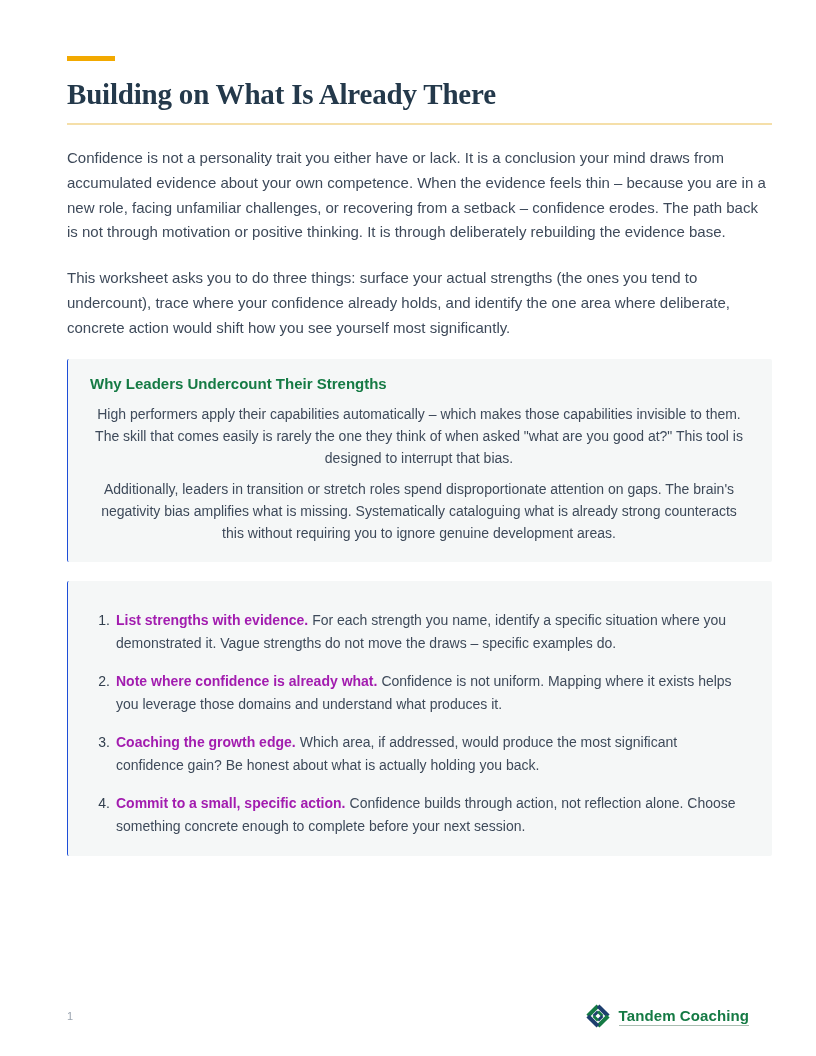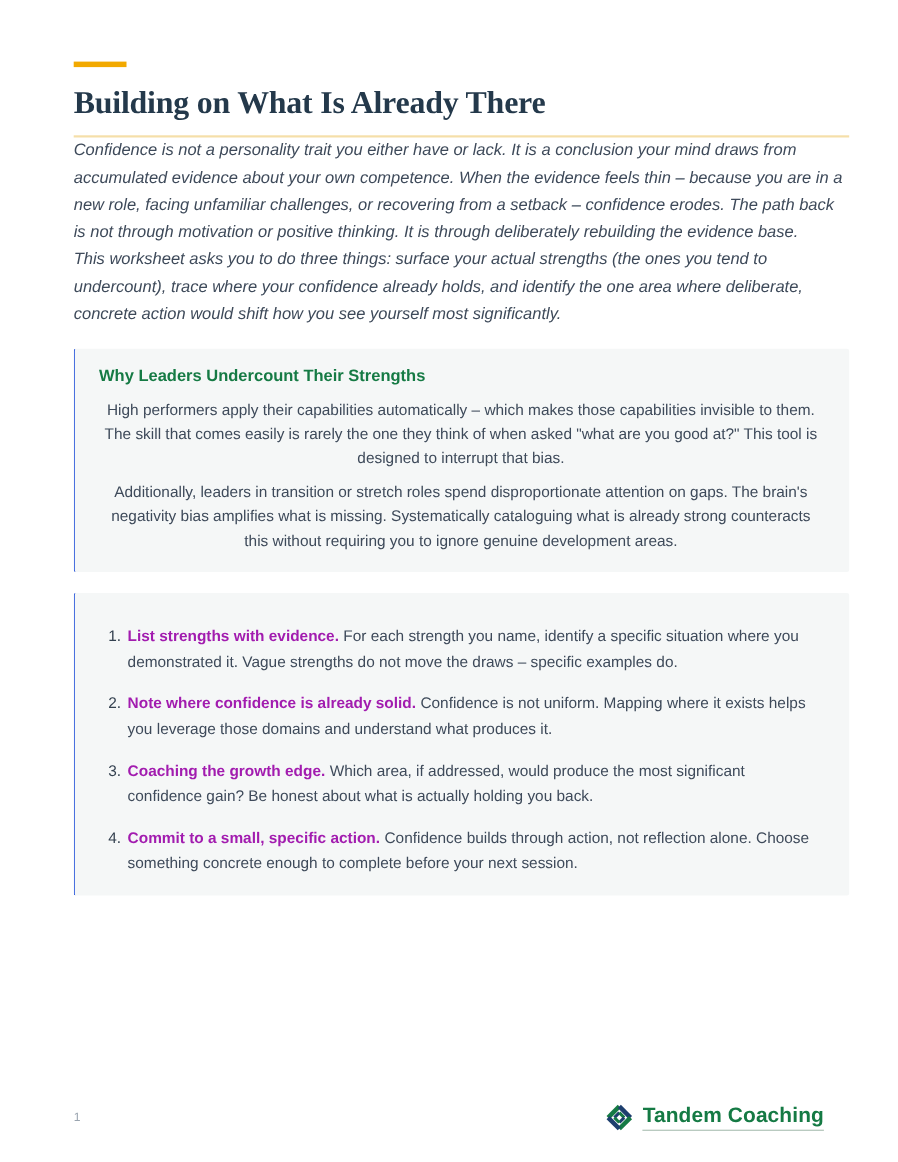--- a/index.html
+++ b/index.html
@@ -25,21 +25,21 @@
     line-height: 1.15;
     color: #24394B;
     letter-spacing: -0.2px;
     padding-bottom: 12px;
     border-bottom: 2px solid #F5DFA9;
   }
   p.intro {
     font-size: 15px;
     line-height: 24.7px;
     color: #3E4A5A;
-    font-style: italic;
+    margin-top: 21px;
   }
   .callout {
     margin-top: 19px;
     background: #F5F7F7;
     border-left: 1px solid #1d4ed8;
     border-radius: 2px;
     padding: 15px 24px 18px 22px;
   }
   .callout h2 {
     font-size: 15px;
@@ -91,21 +91,21 @@
     color: #9AA4AF;
   }
   .logo {
     display: flex;
     align-items: center;
     gap: 8px;
     text-decoration: none;
     cursor: pointer;
   }
   .logo-text {
-    font-size: 19px;
+    font-size: 15px;
     font-weight: 700;
     color: #157A44;
     letter-spacing: 0.1px;
     border-bottom: 1.5px solid #A9BDB1;
     padding-bottom: 1px;
   }
 </style>
 </head>
 <body>
 
@@ -126,21 +126,21 @@
     </div>
 
     <div class="callout">
       <ol class="steps">
         <li>
           <span class="num">1.</span>
           <span class="item-body"><span class="item-lead">List strengths with evidence.</span><span>For each strength you name, identify a specific situation where you demonstrated it. Vague strengths do not move the draws – specific examples do.</span></span>
         </li>
         <li>
           <span class="num">2.</span>
-          <span class="item-body"><span class="item-lead">Note where confidence is already solid.</span><span>Confidence is not uniform. Mapping where it exists helps you leverage those domains and understand what produces it.</span></span>
+          <span class="item-body"><span class="item-lead">Note where confidence is already what.</span><span>Confidence is not uniform. Mapping where it exists helps you leverage those domains and understand what produces it.</span></span>
         </li>
         <li>
           <span class="num">3.</span>
           <span class="item-body"><span class="item-lead">Coaching the growth edge.</span><span>Which area, if addressed, would produce the most significant confidence gain? Be honest about what is actually holding you back.</span></span>
         </li>
         <li>
           <span class="num">4.</span>
           <span class="item-body"><span class="item-lead">Commit to a small, specific action.</span><span>Confidence builds through action, not reflection alone. Choose something concrete enough to complete before your next session.</span></span>
         </li>
       </ol>

